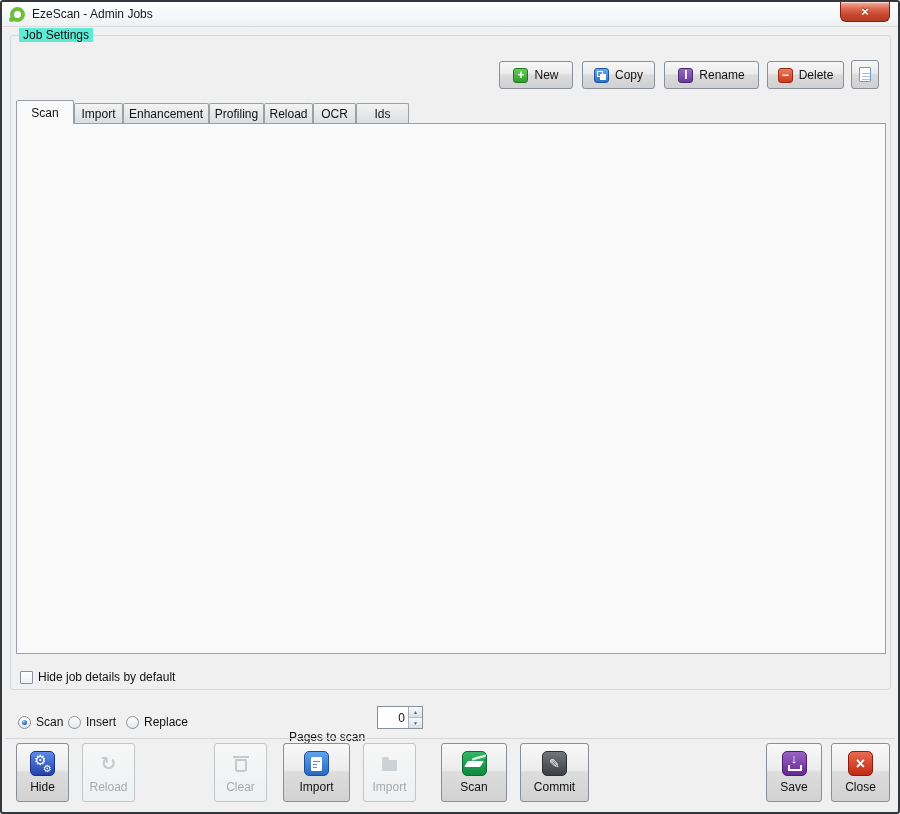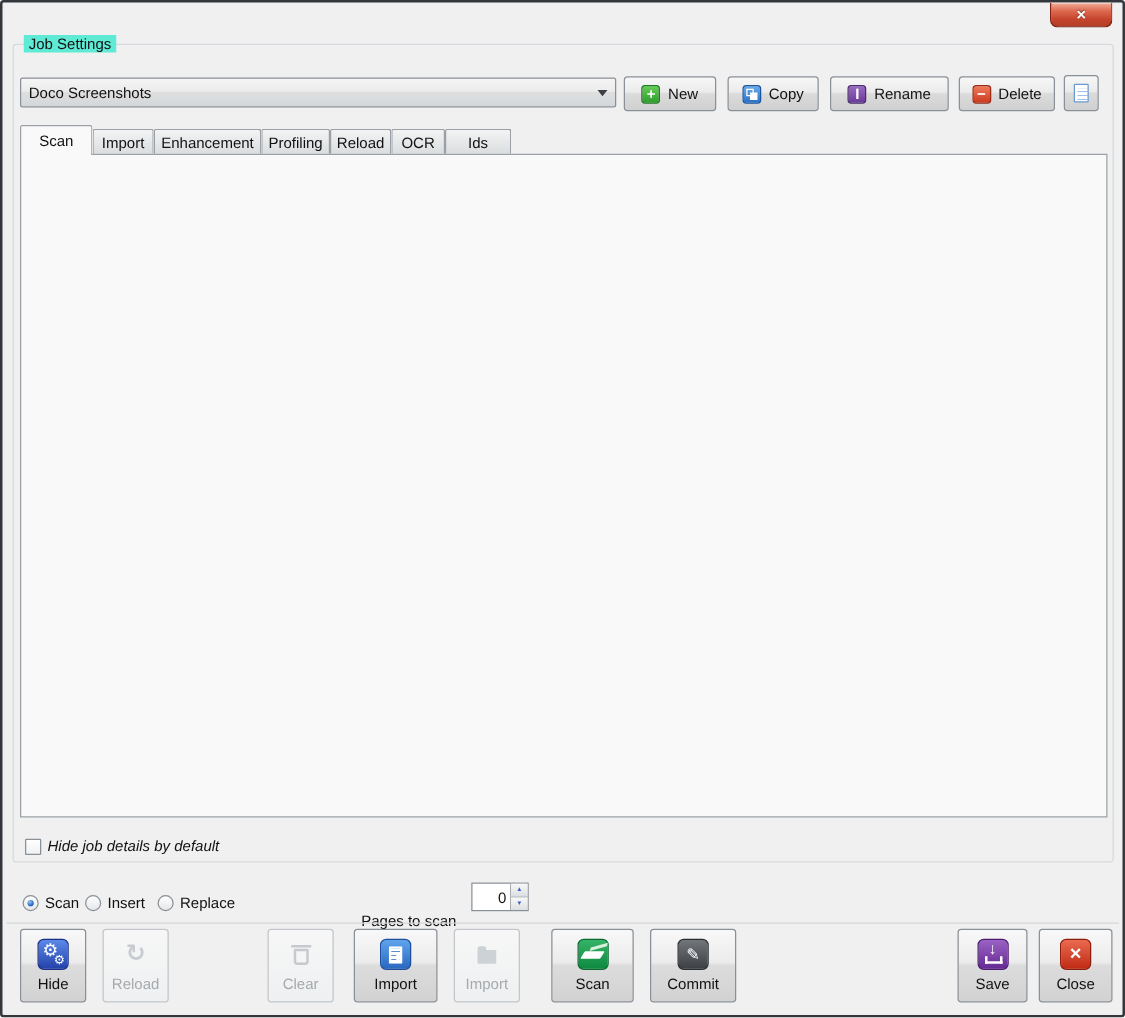--- a/index.html
+++ b/index.html
@@ -19,21 +19,21 @@
   .combo{position:absolute;border:1px solid #8a9097;border-radius:2px;background:linear-gradient(#f5f5f5,#ececec 45%,#dfdfdf 50%,#d3d7da);display:flex;align-items:center;padding:0 20px 0 6px;white-space:nowrap;overflow:hidden;}
   .combo::after{content:"";position:absolute;right:6px;top:50%;margin-top:-2px;border:4px solid transparent;border-top:5px solid #3c4044;}
   .btn{position:absolute;border:1px solid #8a9097;border-radius:3px;background:linear-gradient(#f7f7f7,#ebebeb 45%,#dbdbdb 50%,#d0d0d0);display:flex;align-items:center;justify-content:center;gap:6px;cursor:default;white-space:nowrap;}
   .btn.dis{background:#f2f3f4;border-color:#bdc1c5;color:#9aa0a4;}
   .btn.adv{background:linear-gradient(#dcf6ca,#bdeca0);}
   .tbox{position:absolute;background:#fff;border:1px solid #a0a7ad;display:flex;align-items:center;padding:0 5px;white-space:nowrap;overflow:hidden;}
   .tbox.dis{background:#f6f7f8;border-color:#c6cacd;}
   .optbox{position:absolute;background:#fff;border:1px solid #b0b4b8;padding:4px 8px;}
   .link{position:absolute;color:#0c47c8;text-decoration:underline;white-space:nowrap;}
   
-  .cb{position:absolute;display:flex;align-items:center;gap:5px;white-space:nowrap;font-style:italic;}
+  .cb{position:absolute;display:flex;align-items:center;gap:5px;white-space:nowrap;}
   .bx{width:13px;height:13px;border:1px solid #8a9097;border-radius:1px;background:linear-gradient(#ffffff,#f0f1f2);position:relative;flex:none;}
   .cb.on .bx::after{content:"✓";position:absolute;left:1px;top:-3px;font-size:13px;font-weight:bold;color:#2b4aa2;}
   .radio{position:absolute;display:flex;align-items:center;gap:5px;white-space:nowrap;}
   .rdot{width:13px;height:13px;border-radius:50%;border:1px solid #8a9097;background:linear-gradient(#ffffff,#e4e6e8);position:relative;flex:none;}
   .radio.sel .rdot::after{content:"";position:absolute;inset:3px;border-radius:50%;background:radial-gradient(circle at 35% 30%,#9cc8f0 0%,#2b6cc4 60%,#174f9e 100%);}
   
   .spin{position:absolute;display:flex;align-items:stretch;background:#fff;border:1px solid #8a9097;}
   .spin .val{flex:1;display:flex;align-items:center;justify-content:flex-end;padding:0 3px;}
   .spin .arrs{width:14px;display:flex;flex-direction:column;border-left:1px solid #a8adb2;}
   .spin .arrs span{flex:1;display:flex;align-items:center;justify-content:center;font-size:5px;color:#3a62c0;background:linear-gradient(#f8f8f8,#dcdfe2);}
@@ -81,31 +81,32 @@
   .sarrow{position:absolute;top:0;left:0;right:0;text-align:center;color:#fff;font-weight:bold;font-size:13px;line-height:14px;}
   .stray{position:absolute;bottom:4px;left:5px;width:14px;height:6px;border:2px solid #fff;border-top:none;}
   .ic-close{background:linear-gradient(#ea6a50,#c02a14);border:1px solid #8e1e0c;color:#fff;font-weight:bold;font-size:16px;}
   .sep{position:absolute;left:3px;right:3px;top:736px;height:1px;background:#d4d6d8;}
 </style>
 </head>
 <body>
 
 <div id="window">
 
+  <div class="titlebar">
+    <span class="logo"></span>
+    <span class="title">EzeScan - Admin Jobs</span>
+  </div>
   <div class="closebtn">
     <span>×</span>
   </div>
 
   <div class="group" style="left:8px;top:33px;width:881px;height:655px;">
     <span class="legend">Job Settings</span>
   </div>
 
-  <div class="combo" style="left:14px;top:60px;width:477px;height:24px;">
-    <span>Doco Screenshots</span>
-  </div>
   <div class="btn" style="left:497px;top:59px;width:74px;height:28px;">
     <span class="tico green">
         <span>+</span>
       </span>
     <span>New</span>
   </div>
   <div class="btn" style="left:580px;top:59px;width:73px;height:28px;">
     <span class="tico blue">
         <i class="cr1"></i>
         <i class="cr2"></i>

